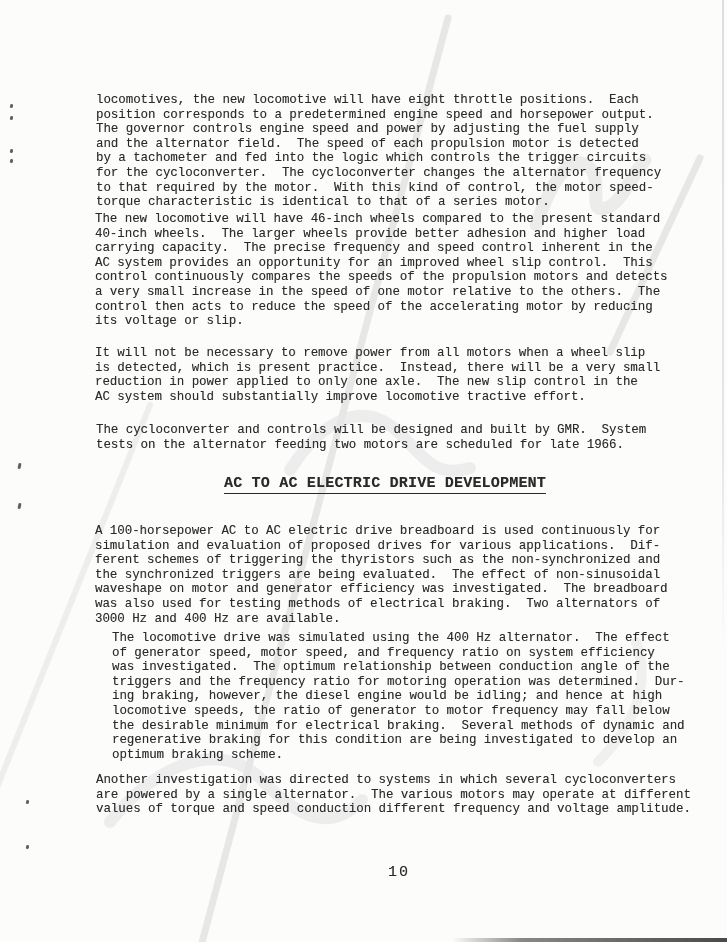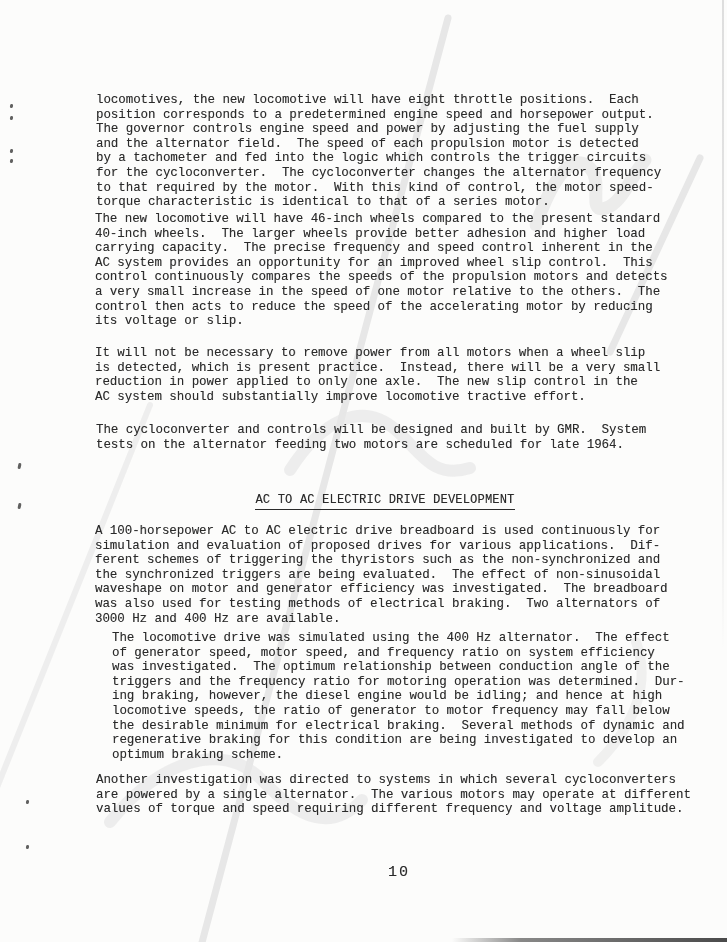--- a/index.html
+++ b/index.html
@@ -23,26 +23,27 @@
     margin: 0;
     font-size: 12.4px;
     line-height: 14.6px;
     white-space: pre-wrap;
     letter-spacing: 0;
     text-shadow: 0.3px 0.3px 0 rgba(42,42,42,0.35);
     width: 610px;
   }
   .heading-wrap {
     position: absolute;
-    top: 493px;
+    top: 477px;
     left: 95px;
     width: 580px;
     text-align: center;
-    font-size: 12px;
+    font-size: 15px;
     line-height: 14.6px;
+    font-weight: bold;
   }
   .heading-text {
     display: inline-block;
     border-bottom: 1.3px solid #2a2a2a;
     padding-bottom: 1px;
     text-shadow: 0.3px 0.3px 0 rgba(42,42,42,0.4);
     letter-spacing: 0.2px;
   }
   .page-number {
     position: absolute;
@@ -130,21 +131,21 @@
 a very small increase in the speed of one motor relative to the others.  The
 control then acts to reduce the speed of the accelerating motor by reducing
 its voltage or slip.</p>
 
     <p class="para" style="top:346px; left:95px;">It will not be necessary to remove power from all motors when a wheel slip
 is detected, which is present practice.  Instead, there will be a very small
 reduction in power applied to only one axle.  The new slip control in the
 AC system should substantially improve locomotive tractive effort.</p>
 
     <p class="para" style="top:423px; left:96px;">The cycloconverter and controls will be designed and built by GMR.  System
-tests on the alternator feeding two motors are scheduled for late 1964.</p>
+tests on the alternator feeding two motors are scheduled for late 1966.</p>
 
     <div class="heading-wrap">
       <span class="heading-text">AC TO AC ELECTRIC DRIVE DEVELOPMENT</span>
     </div>
 
     <p class="para" style="top:524px; left:95px;">A 100-horsepower AC to AC electric drive breadboard is used continuously for
 simulation and evaluation of proposed drives for various applications.  Dif-
 ferent schemes of triggering the thyristors such as the non-synchronized and
 the synchronized triggers are being evaluated.  The effect of non-sinusoidal
 waveshape on motor and generator efficiency was investigated.  The breadboard
@@ -156,18 +157,18 @@
 was investigated.  The optimum relationship between conduction angle of the
 triggers and the frequency ratio for motoring operation was determined.  Dur-
 ing braking, however, the diesel engine would be idling; and hence at high
 locomotive speeds, the ratio of generator to motor frequency may fall below
 the desirable minimum for electrical braking.  Several methods of dynamic and
 regenerative braking for this condition are being investigated to develop an
 optimum braking scheme.</p>
 
     <p class="para" style="top:773px; left:96px;">Another investigation was directed to systems in which several cycloconverters
 are powered by a single alternator.  The various motors may operate at different
-values of torque and speed requiring different frequency and voltage amplitude.</p>
+values of torque and speed conduction different frequency and voltage amplitude.</p>
 
     <div class="page-number">10</div>
 
   </div>
 </div>
 
 </body></html>

